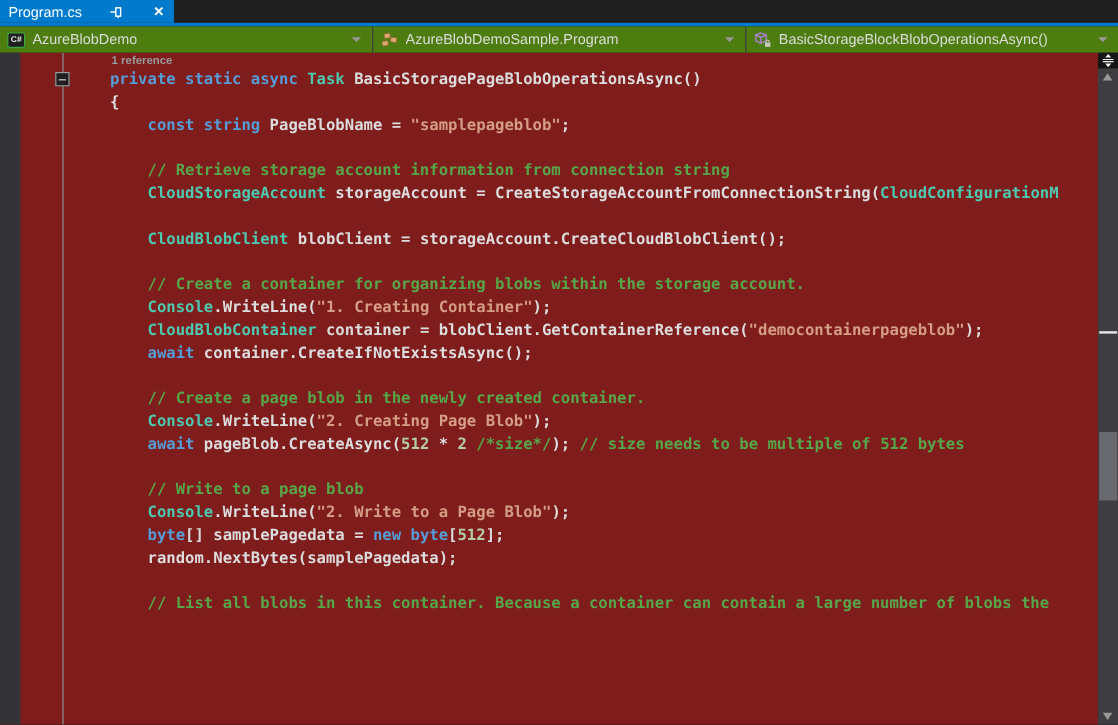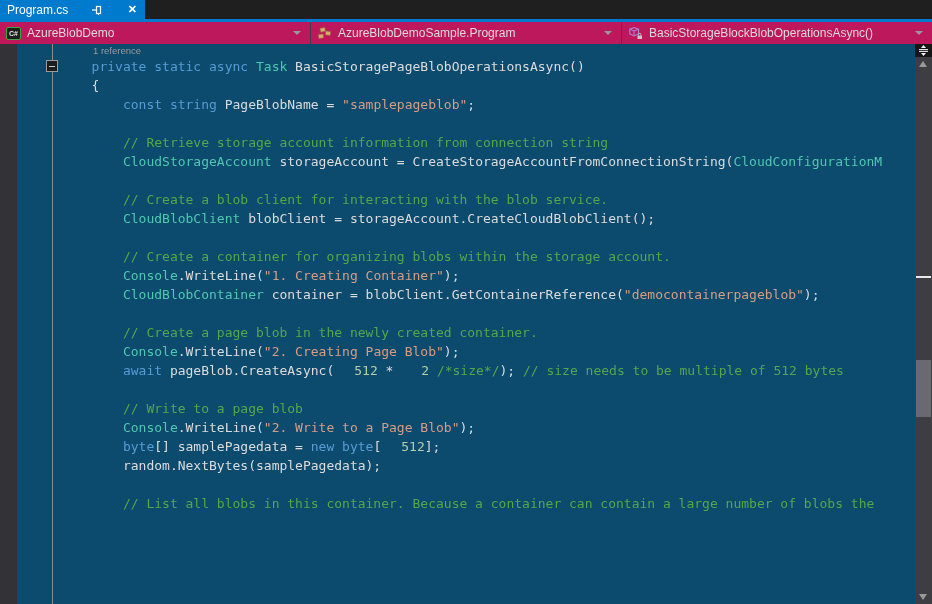--- a/index.html
+++ b/index.html
@@ -12,53 +12,53 @@
             background:#1F1F20; border-bottom:3px solid #007ACC; }
   .tab { position:absolute; left:0; top:0; height:19px; background:#007ACC;
          display:flex; align-items:center; padding:0 7px; gap:23px; }
   .tab-title { color:#FFFFFF; font-size:12px; }
   .pin-ico, .close-ico { width:12px; height:12px; display:flex; align-items:center;
          justify-content:center; color:#FFFFFF; }
   .close-ico { font-size:11px; font-weight:bold; }
 
   
   .navbar { position:absolute; top:22px; left:0; width:932px; height:22px;
-            background:#be185d; display:flex; }
+            background:#4d7c0f; display:flex; }
   .combo { flex:1 1 0; display:flex; align-items:center; padding:0 6px; gap:6px;
            position:relative; border-right:1px solid #3F3F46; }
   .combo:last-child { border-right:none; }
   .combo-label { color:#DCDCDC; font-size:12px; white-space:nowrap; overflow:hidden; }
   .combo-arrow { position:absolute; right:9px; top:9px; width:0; height:0;
                  border-left:4px solid transparent; border-right:4px solid transparent;
                  border-top:4px solid #999999; }
   .csharp-badge { width:15px; height:13px; border:1px solid #3EA745; border-radius:2px;
                   color:#E8E8E8; font-size:7px; font-weight:bold; display:flex;
                   align-items:center; justify-content:center; background:#1E1E1E; }
 
   
   .editor { position:absolute; top:44px; left:0; right:17px; bottom:0;
-            background:#0c4a6e; overflow:hidden; }
+            background:#7f1d1d; overflow:hidden;font-weight:bold; }
   .indicator-margin { position:absolute; left:0; top:0; bottom:0; width:17px;
             background:#333337; }
   .outline-line { position:absolute; left:52px; top:0; bottom:0; width:1px;
             background:#8C8C8C; }
   .collapse-box { position:absolute; left:46px; top:16px; width:12px; height:12px;
             background:#1E1E1E; border:1px solid #9B9B9B; display:flex;
             align-items:center; justify-content:center; }
   .collapse-box::after { content:""; width:6px; height:1px; background:#CFCFCF; }
   .codelens { position:absolute; left:93px; top:1px; font-size:9.5px; color:#9A9A9A; }
   .code { position:absolute; left:29px; top:13px; right:0;
           font-family:"DejaVu Sans Mono", monospace; font-size:13px; line-height:19px;
           color:#DCDCDC; }
   .code-line { height:19px; white-space:pre; overflow:hidden; }
   .tok-k { color:#569CD6; }
   .tok-t { color:#4EC9B0; }
   .tok-s { color:#D69D85; }
   .tok-c { color:#57A64A; }
-  .tok-n { color:#B5CEA8;margin-left:20px; }
+  .tok-n { color:#B5CEA8; }
   .tok-p { color:#DCDCDC;text-align:right; }
   .tok-l { color:#569CD6; text-decoration:underline; }
 
   
   .scrollbar { position:absolute; right:0; top:44px; bottom:0; width:17px;
                background:#3E3E42; }
   .splitter { position:absolute; top:0; left:0; width:17px; height:13px;
               background:#161617; display:flex; align-items:center; justify-content:center; }
   .sb-arrow-up { position:absolute; top:17px; left:4px; width:0; height:0;
               border-left:4.5px solid transparent; border-right:4.5px solid transparent;
@@ -135,26 +135,26 @@
     <div class="collapse-box"></div>
     <div class="codelens">1 reference</div>
     <div class="code" id="code">
         <div class="code-line"><span class="tok-k">        private static async </span><span class="tok-t">Task</span><span class="tok-p"> BasicStoragePageBlobOperationsAsync()</span></div>
         <div class="code-line"><span class="tok-p">        {</span></div>
         <div class="code-line"><span class="tok-p">            </span><span class="tok-k">const string </span><span class="tok-p">PageBlobName = </span><span class="tok-s">"samplepageblob"</span><span class="tok-p">;</span></div>
         <div class="code-line"></div>
         <div class="code-line"><span class="tok-c">            // Retrieve storage account information from connection string</span></div>
         <div class="code-line"><span class="tok-t">            CloudStorageAccount</span><span class="tok-p"> storageAccount = CreateStorageAccountFromConnectionString(</span><span class="tok-t">CloudConfigurationM</span></div>
         <div class="code-line"></div>
-        <div class="code-line"><span class="tok-c">            // Create a blob client for interacting with the blob service.</span></div>
         <div class="code-line"><span class="tok-t">            CloudBlobClient</span><span class="tok-p"> blobClient = storageAccount.CreateCloudBlobClient();</span></div>
         <div class="code-line"></div>
         <div class="code-line"><span class="tok-c">            // Create a container for organizing blobs within the storage account.</span></div>
         <div class="code-line"><span class="tok-t">            Console</span><span class="tok-p">.WriteLine(</span><span class="tok-s">"1. Creating Container"</span><span class="tok-p">);</span></div>
         <div class="code-line"><span class="tok-t">            CloudBlobContainer</span><span class="tok-p"> container = blobClient.GetContainerReference(</span><span class="tok-s">"democontainerpageblob"</span><span class="tok-p">);</span></div>
+        <div class="code-line"><span class="tok-k">            await</span><span class="tok-p"> container.CreateIfNotExistsAsync();</span></div>
         <div class="code-line"></div>
         <div class="code-line"><span class="tok-c">            // Create a page blob in the newly created container.</span></div>
         <div class="code-line"><span class="tok-t">            Console</span><span class="tok-p">.WriteLine(</span><span class="tok-s">"2. Creating Page Blob"</span><span class="tok-p">);</span></div>
         <div class="code-line"><span class="tok-k">            await</span><span class="tok-p"> pageBlob.CreateAsync(</span><span class="tok-n">512</span><span class="tok-p"> * </span><span class="tok-n">2</span><span class="tok-p"> </span><span class="tok-c">/*size*/</span><span class="tok-p">); </span><span class="tok-c">// size needs to be multiple of 512 bytes</span></div>
         <div class="code-line"></div>
         <div class="code-line"><span class="tok-c">            // Write to a page blob</span></div>
         <div class="code-line"><span class="tok-t">            Console</span><span class="tok-p">.WriteLine(</span><span class="tok-s">"2. Write to a Page Blob"</span><span class="tok-p">);</span></div>
         <div class="code-line"><span class="tok-k">            byte</span><span class="tok-p">[] samplePagedata = </span><span class="tok-k">new</span><span class="tok-p"> </span><span class="tok-k">byte</span><span class="tok-p">[</span><span class="tok-n">512</span><span class="tok-p">];</span></div>
         <div class="code-line"><span class="tok-p">            random.NextBytes(samplePagedata);</span></div>
         <div class="code-line"></div>

